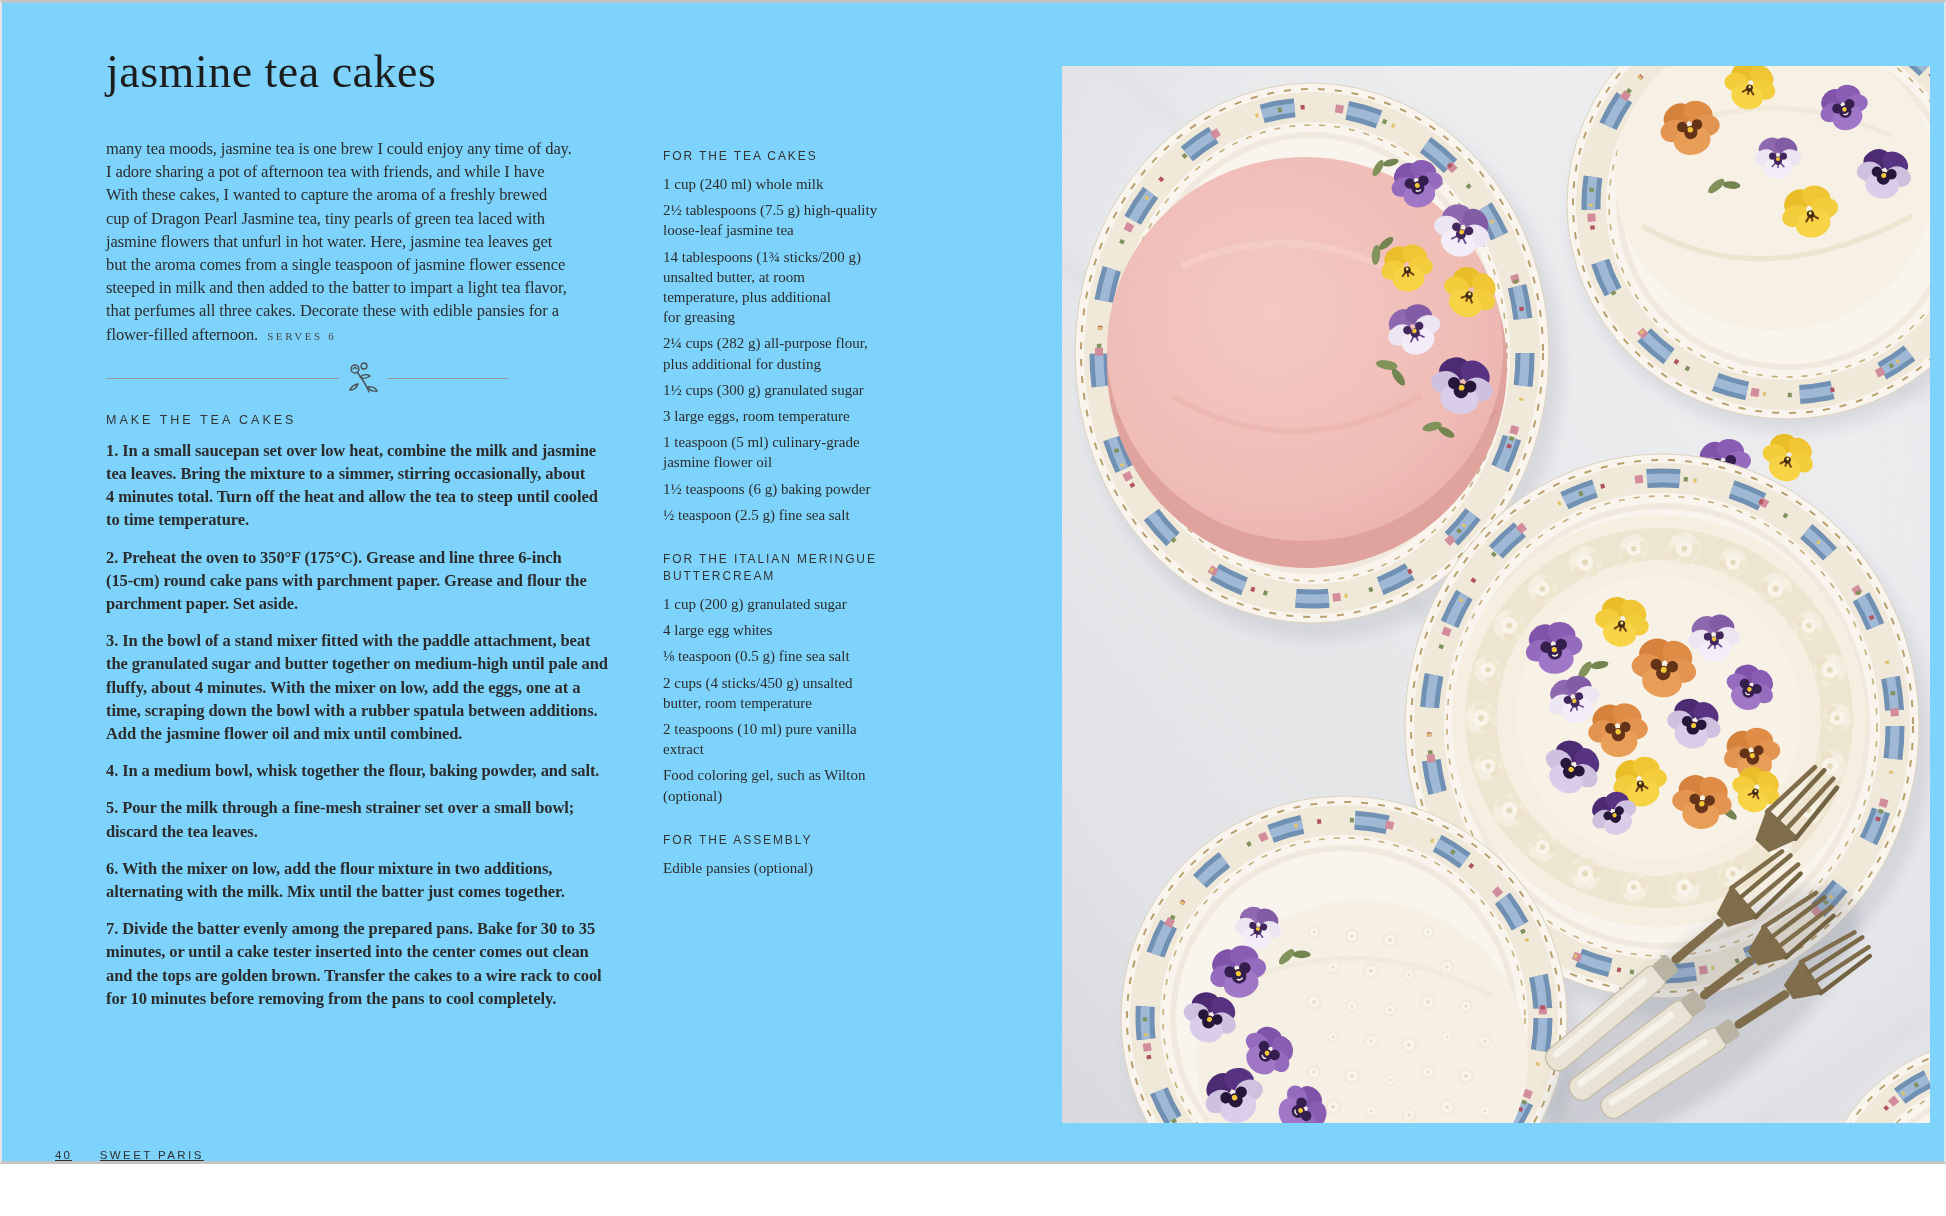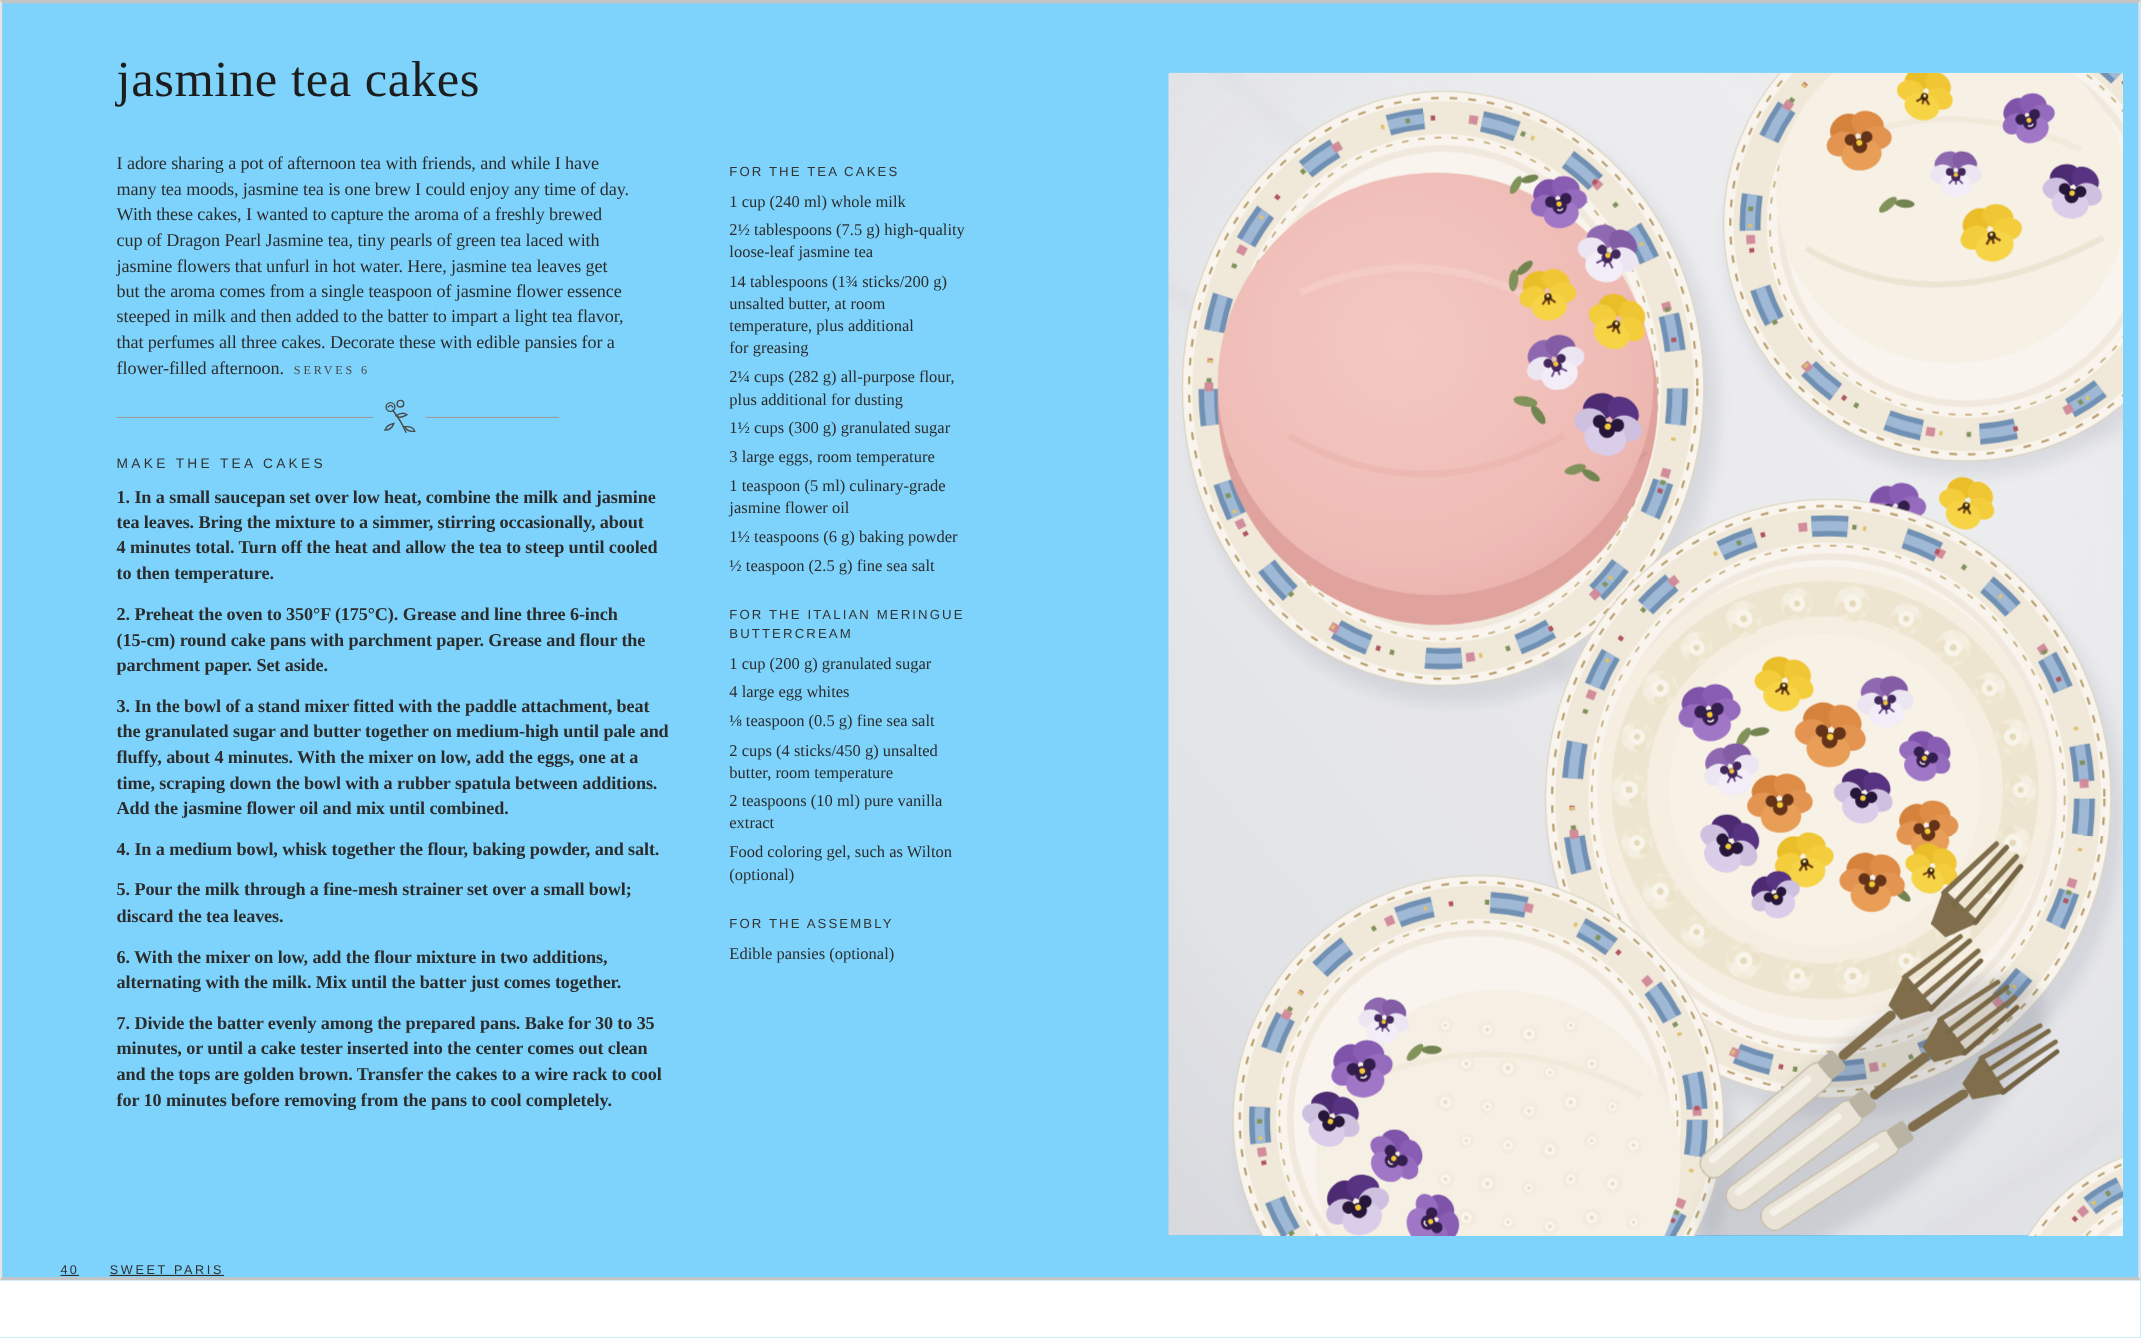--- a/index.html
+++ b/index.html
@@ -35,22 +35,22 @@
 </style>
 </head>
 <body>
 
 <div class="page">
 
   <div class="col-left">
     <h1 class="title">jasmine tea cakes</h1>
 
     <div class="intro">
+      <span class="ln">many tea moods, jasmine tea is one brew I could enjoy any time of day.</span>
       <span class="ln">I adore sharing a pot of afternoon tea with friends, and while I have</span>
-      <span class="ln">many tea moods, jasmine tea is one brew I could enjoy any time of day.</span>
       <span class="ln">With these cakes, I wanted to capture the aroma of a freshly brewed</span>
       <span class="ln">cup of Dragon Pearl Jasmine tea, tiny pearls of green tea laced with</span>
       <span class="ln">jasmine flowers that unfurl in hot water. Here, jasmine tea leaves get</span>
       <span class="ln">but the aroma comes from a single teaspoon of jasmine flower essence</span>
       <span class="ln">steeped in milk and then added to the batter to impart a light tea flavor,</span>
       <span class="ln">that perfumes all three cakes. Decorate these with edible pansies for a</span>
       <span class="ln">
         <span>flower-filled afternoon.</span><span class="serves">SERVES 6</span>
       </span>
     </div>
@@ -70,21 +70,21 @@
       </svg>
       <span class="seg r"></span>
     </div>
 
     <div class="method-heading">MAKE THE TEA CAKES</div>
 
     <div class="step">
       <span class="ln">1. In a small saucepan set over low heat, combine the milk and jasmine</span>
       <span class="ln">tea leaves. Bring the mixture to a simmer, stirring occasionally, about</span>
       <span class="ln">4 minutes total. Turn off the heat and allow the tea to steep until cooled</span>
-      <span class="ln">to then temperature.</span>
+      <span class="ln">to time temperature.</span>
     </div>
     <div class="step">
       <span class="ln">2. Preheat the oven to 350°F (175°C). Grease and line three 6-inch</span>
       <span class="ln">(15-cm) round cake pans with parchment paper. Grease and flour the</span>
       <span class="ln">parchment paper. Set aside.</span>
     </div>
     <div class="step">
       <span class="ln">3. In the bowl of a stand mixer fitted with the paddle attachment, beat</span>
       <span class="ln">the granulated sugar and butter together on medium-high until pale and</span>
       <span class="ln">fluffy, about 4 minutes. With the mixer on low, add the eggs, one at a</span>

